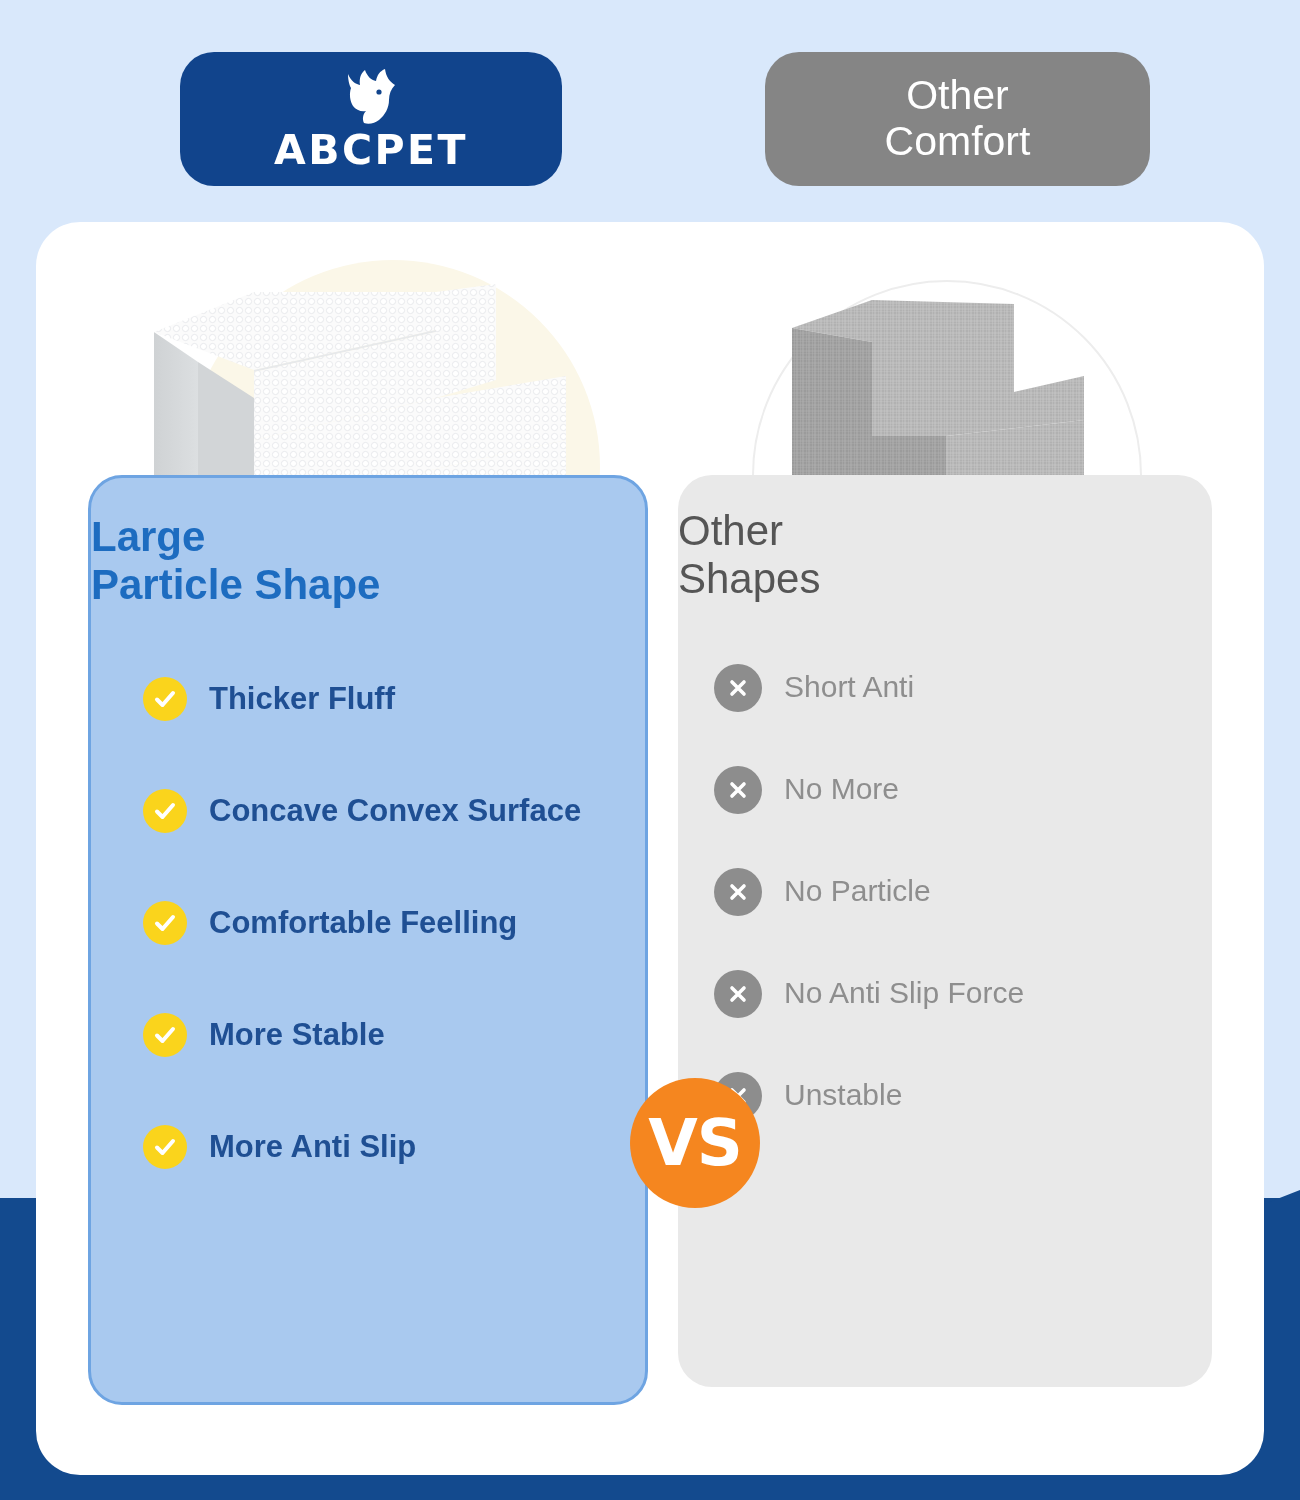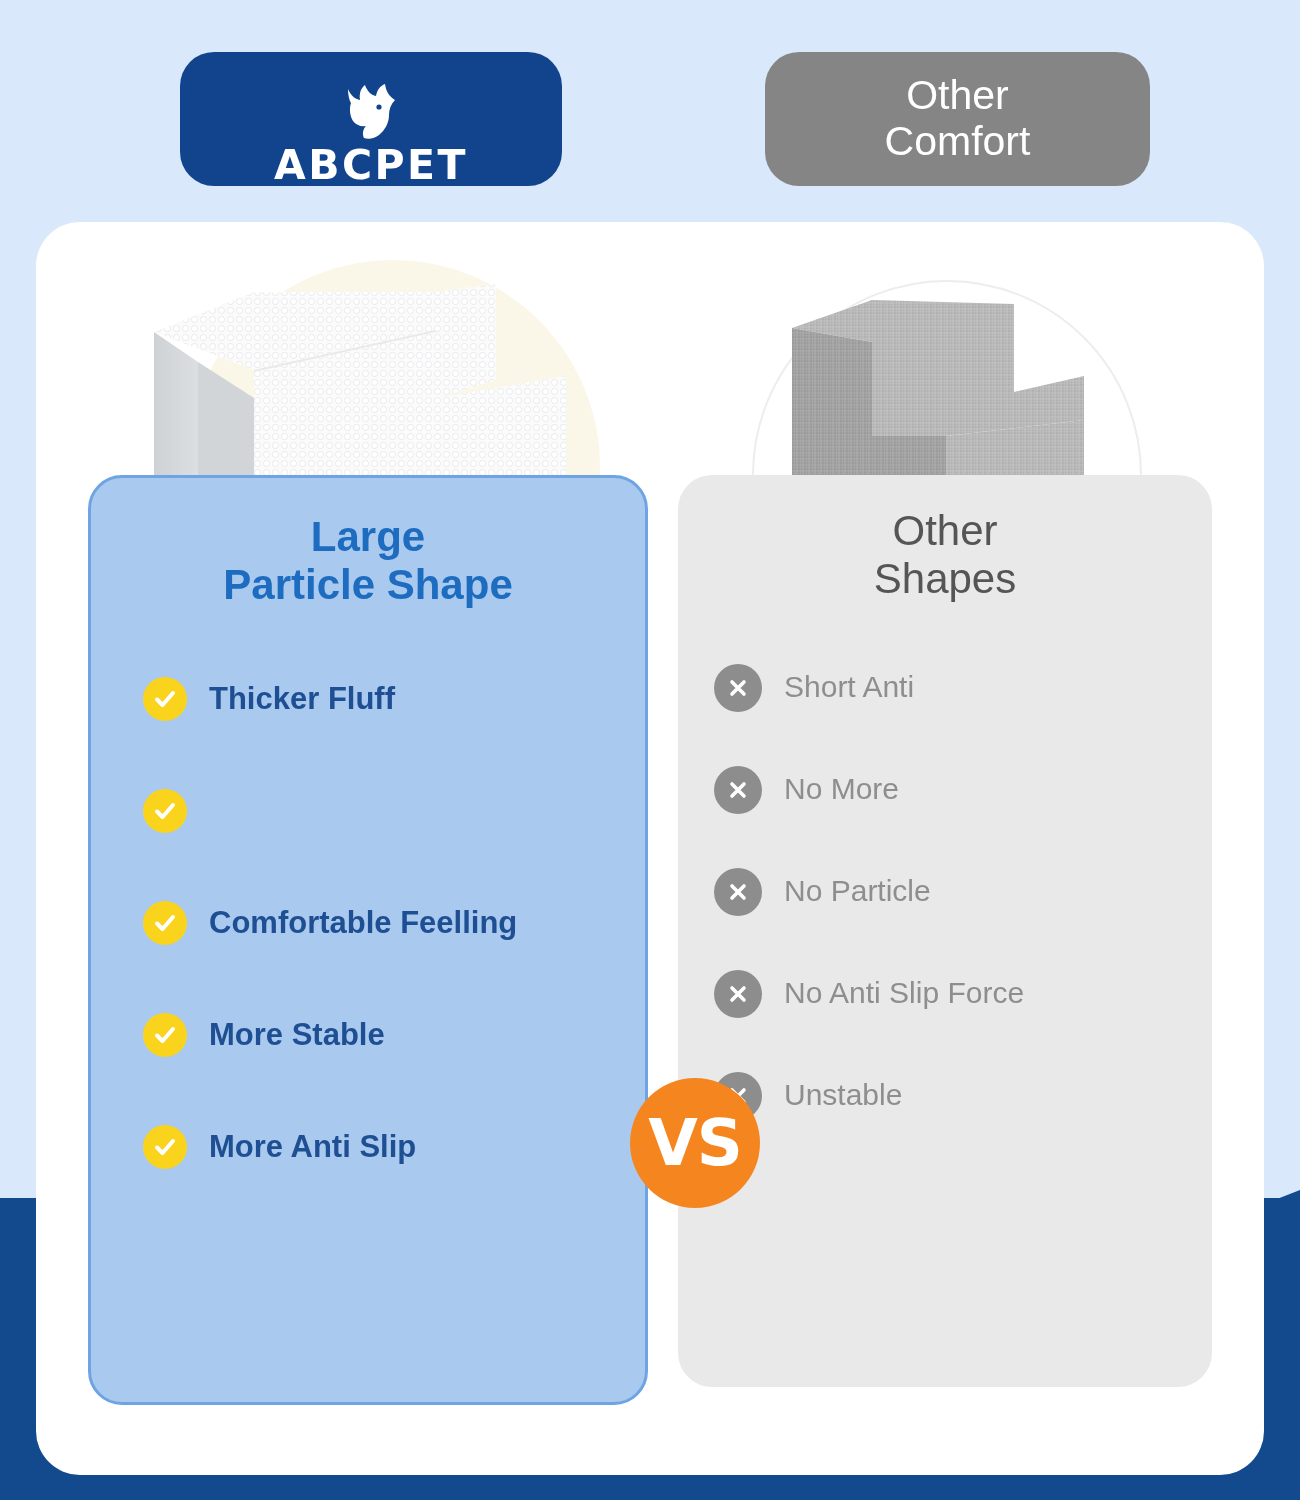--- a/index.html
+++ b/index.html
@@ -43,21 +43,20 @@
     border-radius: 34px;
     display: flex;
     flex-direction: column;
     align-items: center;
     justify-content: center;
   }
   .badge-brand {
     left: 180px; top: 0;
     width: 382px; height: 134px;
     background: #11448c;
-    justify-content: flex-end;
   }
   .brand-logo-icon { width: 72px; height: 60px; margin-bottom: 2px; display:block; }
   .brand-word {
     color: #ffffff;
     font-size: 41px;
     font-weight: 700;
     letter-spacing: 2.5px;
     line-height: 1;
     font-family: "DejaVu Sans", sans-serif;
   }
@@ -121,21 +120,21 @@
     border-radius: 34px;
   }
   .panel-bad {
     left: 642px;
     width: 534px; height: 912px;
     background: #e9e9e9;
     border-radius: 34px;
   }
 
   .panel-title {
-    text-align: center;
+    text-align: left;
     line-height: 1.14;
     font-weight: 700;
   }
   .panel-good .panel-title {
     margin-top: 35px;
     color: #1d6cc0;
     font-size: 42px;
   }
   .panel-bad .panel-title {
     margin-top: 32px;
@@ -318,20 +317,21 @@
               </svg>
           </span>
           <span class="feature-label">Thicker Fluff</span>
         </li>
         <li class="feature-row">
           <span class="mark mark-check">
             <svg width="26" height="26" viewBox="0 0 26 26">
                 <path d="M5 13.5 L10.5 19 L21 7" stroke="#ffffff" stroke-width="4" fill="none" stroke-linecap="round" stroke-linejoin="round"></path>
               </svg>
           </span>
+          <span class="feature-label">Concave Convex Surface</span>
         </li>
         <li class="feature-row">
           <span class="mark mark-check">
             <svg width="26" height="26" viewBox="0 0 26 26">
                 <path d="M5 13.5 L10.5 19 L21 7" stroke="#ffffff" stroke-width="4" fill="none" stroke-linecap="round" stroke-linejoin="round"></path>
               </svg>
           </span>
           <span class="feature-label">Comfortable Feelling</span>
         </li>
         <li class="feature-row">

